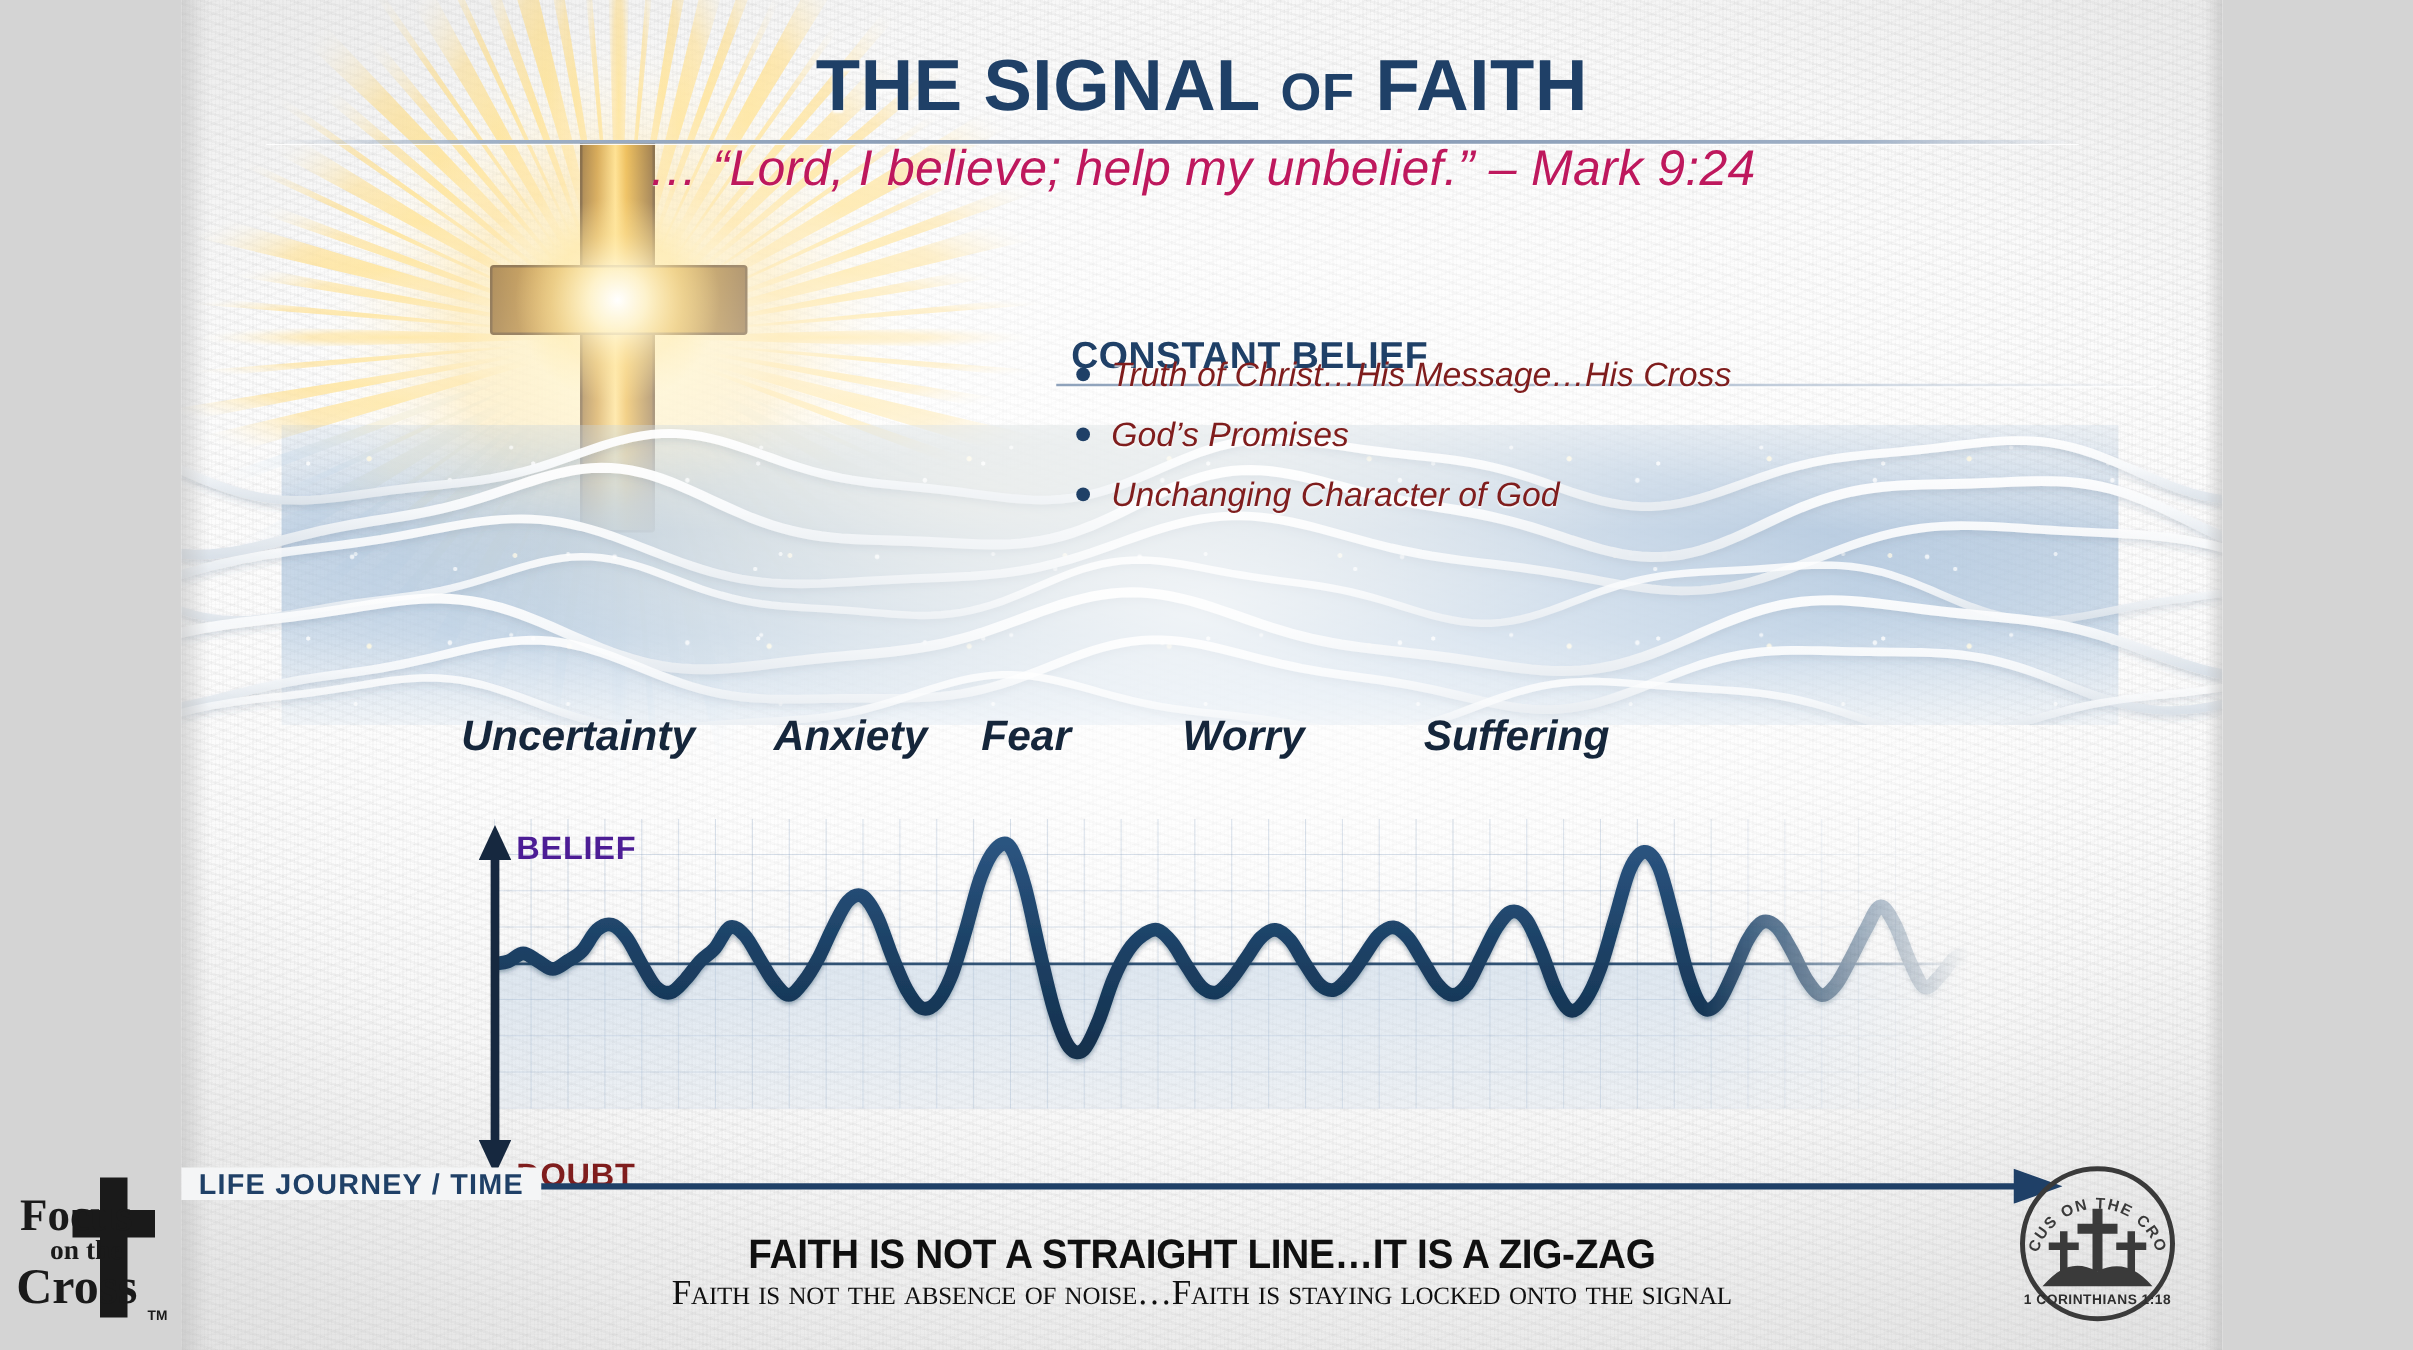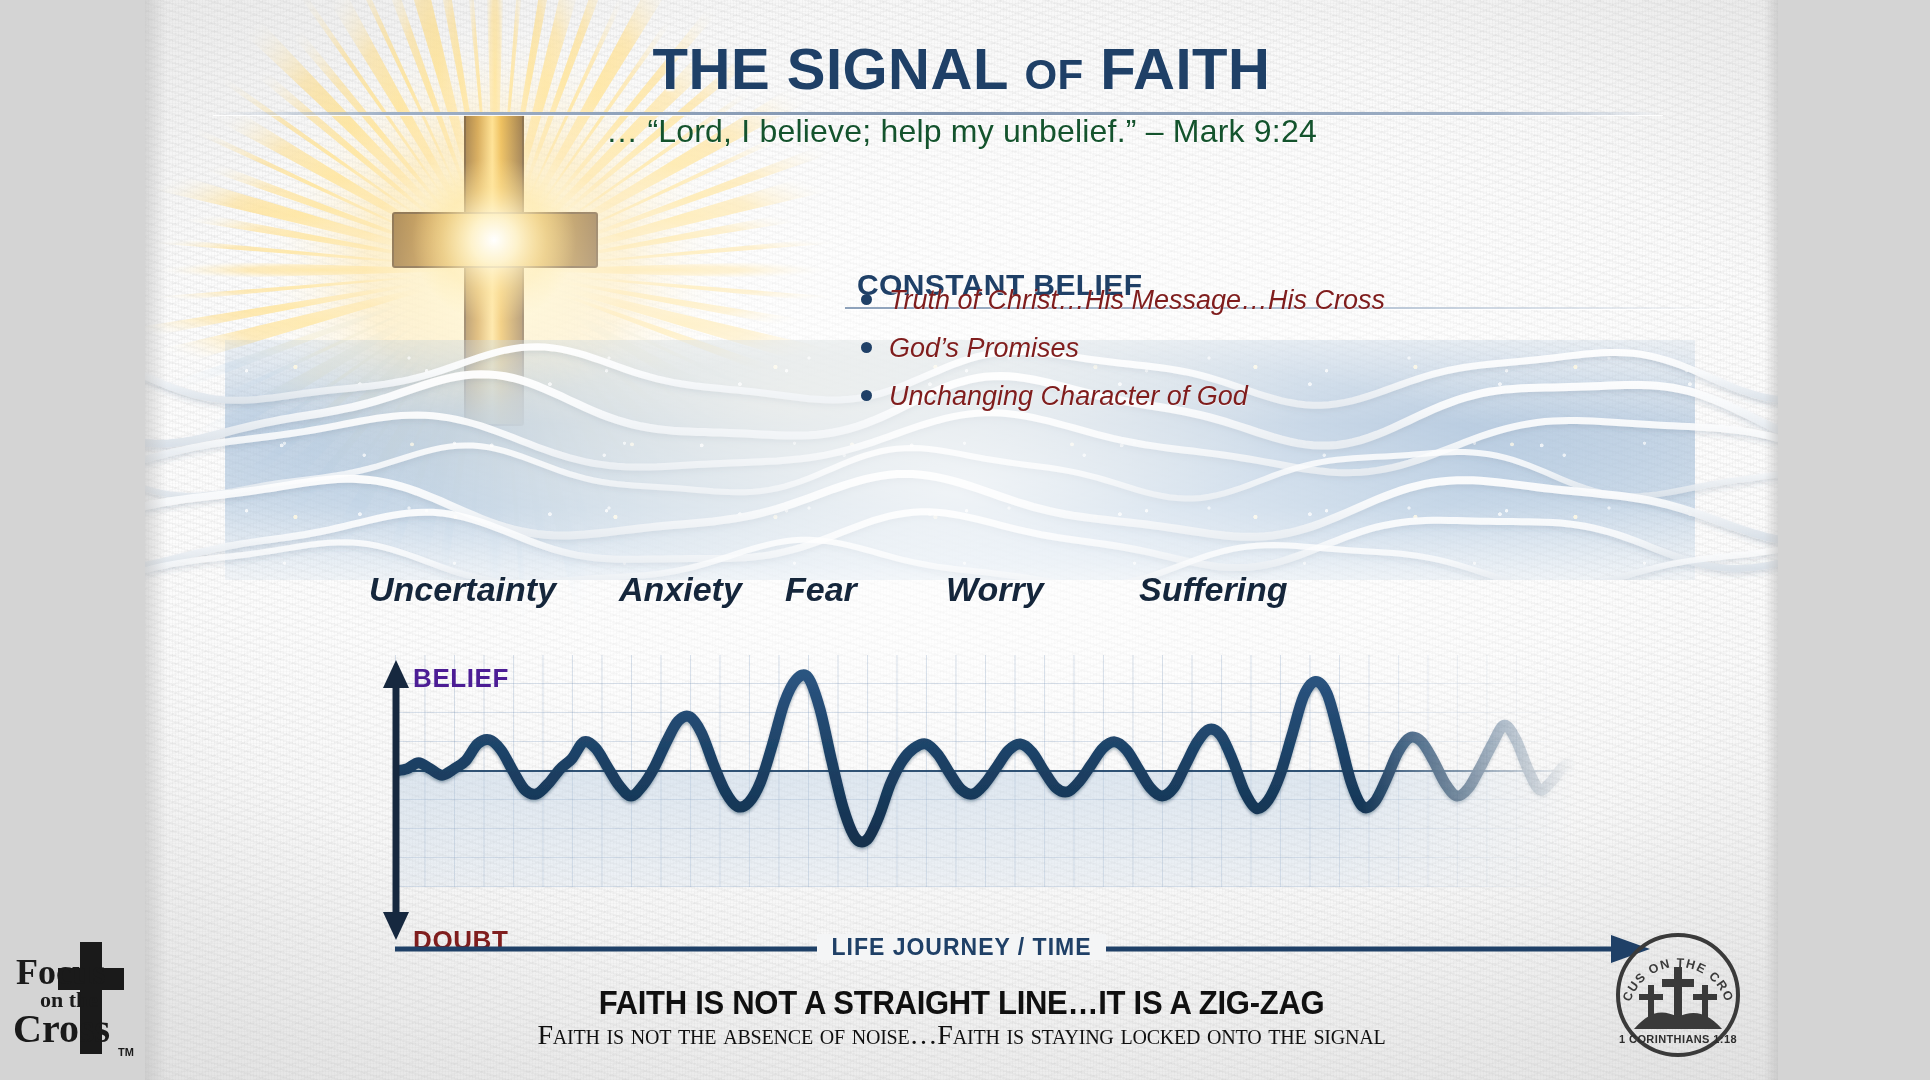--- a/index.html
+++ b/index.html
@@ -36,21 +36,21 @@
          font-size:58px;font-weight:bold;letter-spacing:.5px;
          color:#1f4067;font-family:"Liberation Sans",sans-serif;
          text-shadow:0 2px 2px rgba(255,255,255,.9),0 1px 0 rgba(120,140,170,.35);}
   #title .sm{font-size:42px;}
 
   #title-rule{position:absolute;left:68px;top:112px;width:1450px;height:3px;
       background:linear-gradient(90deg,rgba(160,175,195,0) 0%,#9fb0c6 12%,#7f93ae 50%,#9fb0c6 88%,rgba(160,175,195,0) 100%);
       box-shadow:0 1px 0 rgba(255,255,255,.9);}
 
   #verse{position:absolute;left:0;top:113px;width:100%;text-align:center;
-     font-size:32px;color:#14532d;letter-spacing:.2px;
+     font-style:italic;font-size:40px;color:#be185d;letter-spacing:.2px;
      text-shadow:0 1px 1px rgba(255,255,255,.8);}
 
   
   #glowwrap{position:absolute;left:30px;top:60px;width:640px;height:420px;}
   #rays{position:absolute;left:50%;top:50%;width:700px;height:700px;
         transform:translate(-50%,-50%);}
   #crossImg{position:absolute;left:50%;top:50%;transform:translate(-50%,-50%);}
 
   
   #cs-head{position:absolute;left:712px;top:268px;font-size:30px;font-weight:bold;
@@ -102,21 +102,21 @@
      -webkit-mask-image:linear-gradient(90deg,rgba(0,0,0,1) 0%,rgba(0,0,0,1) 80%,rgba(0,0,0,0) 100%);
      mask-image:linear-gradient(90deg,rgba(0,0,0,1) 0%,rgba(0,0,0,1) 80%,rgba(0,0,0,0) 100%);}
   #chartsvg{position:absolute;left:0;top:0;}
 
   #yaxis{position:absolute;left:238px;top:660px;}
   #belief{position:absolute;left:268px;top:663px;font-size:26px;font-weight:bold;
      color:#4c1d95;letter-spacing:.6px;}
   #doubt{position:absolute;left:268px;top:925px;font-size:26px;font-weight:bold;
      color:#7f1d1d;letter-spacing:.6px;}
   #xaxis{position:absolute;left:250px;top:935px;}
-  #xlabel{position:absolute;left:0;top:934px;width:1633px;text-align:center;
+  #xlabel{position:absolute;left:0;top:934px;width:1633px;
      font-size:23px;font-weight:bold;color:#1f4067;letter-spacing:1px;}
 
   
   #foot1{position:absolute;left:0;top:984px;width:1633px;text-align:center;
      font-size:33px;font-weight:bold;color:#101010;letter-spacing:-.3px;
      font-family:"Liberation Sans",sans-serif;transform:scaleX(.94);}
   #foot2{position:absolute;left:0;top:1019px;width:1633px;text-align:center;
      font-size:28px;font-weight:normal;color:#101010;letter-spacing:-.2px;
      font-family:"Liberation Serif",serif;font-variant:small-caps;}
 

